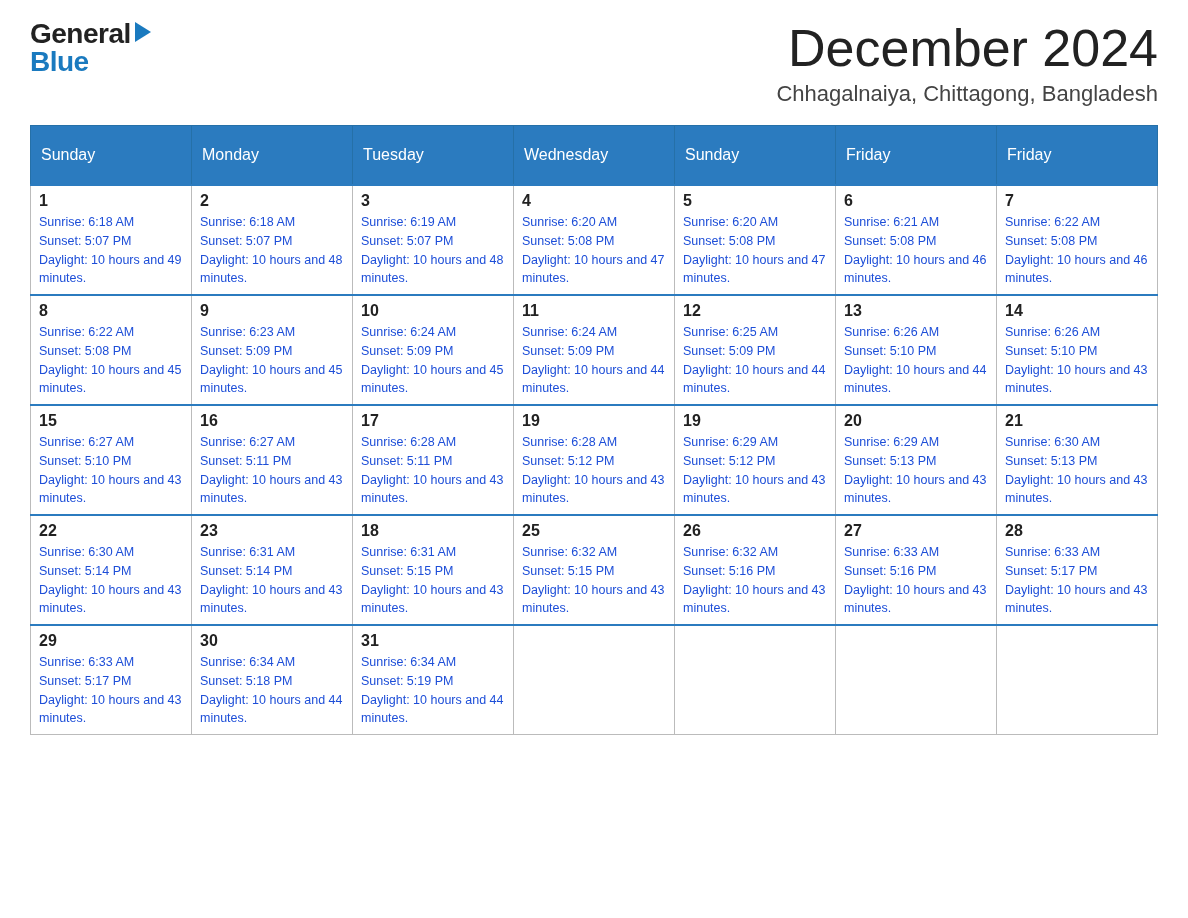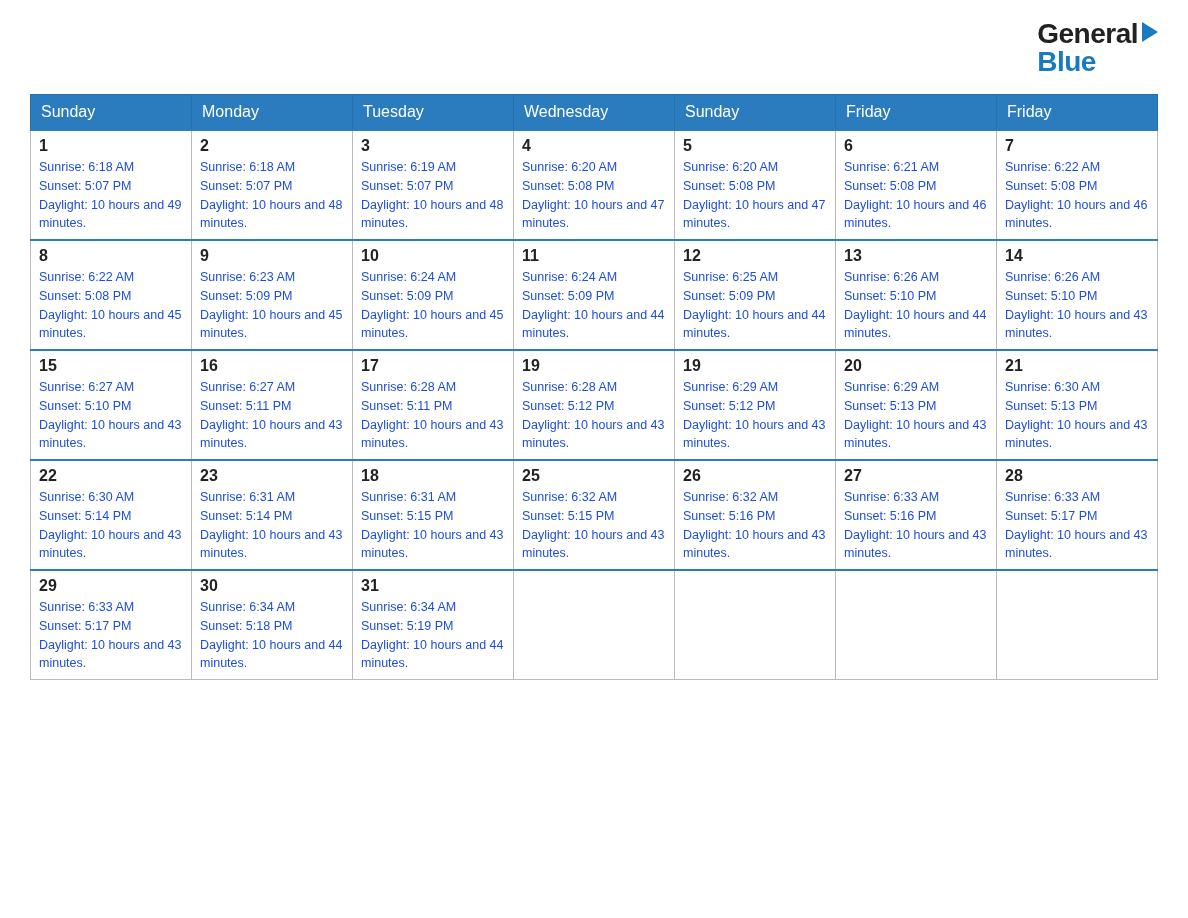--- a/index.html
+++ b/index.html
@@ -5,21 +5,21 @@
     * { margin: 0; padding: 0; box-sizing: border-box; }
     body {
       font-family: Arial, sans-serif;
       background: #fff;
       width: 1188px;
       min-height: 918px;
       padding: 20px 30px;
     }
     .header {
       display: flex;
-      justify-content: flex-end;
+      justify-content: space-between;
       align-items: flex-start;
       margin-bottom: 18px;
     }
     .logo {
       display: flex;
       flex-direction: column;
       align-items: flex-start;
     }
     .logo-general {
       font-size: 28px;
@@ -68,21 +68,21 @@
     .calendar-table {
       width: 100%;
       border-collapse: collapse;
       border: 1px solid #aaa;
     }
     .calendar-table th {
       background: #2b7bbf;
       color: #fff;
       font-size: 16px;
       font-weight: normal;
-      padding: 8px 10px;
+      padding: 20px 10px;
       text-align: left;
       border: 1px solid #2570a8;
     }
     .calendar-table td {
       border: 1px solid #bbb;
       vertical-align: top;
       padding: 6px 8px;
       width: 14.28%;
       min-height: 100px;
     }
@@ -110,20 +110,24 @@
 </head>
 <body>
 
 <div class="header">
   <div class="logo">
     <div class="logo-text-row">
       <span class="logo-general">General</span>
       <span class="logo-arrow"></span>
     </div>
     <span class="logo-blue">Blue</span>
+  </div>
+  <div class="title-block">
+    <div class="month-title">December 2024</div>
+    <div class="location-title">Chhagalnaiya, Chittagong, Bangladesh</div>
   </div>
 </div>
 
 <table class="calendar-table">
   <thead>
     <tr>
     <th>Sunday</th>
         <th>Monday</th>
         <th>Tuesday</th>
         <th>Wednesday</th>

